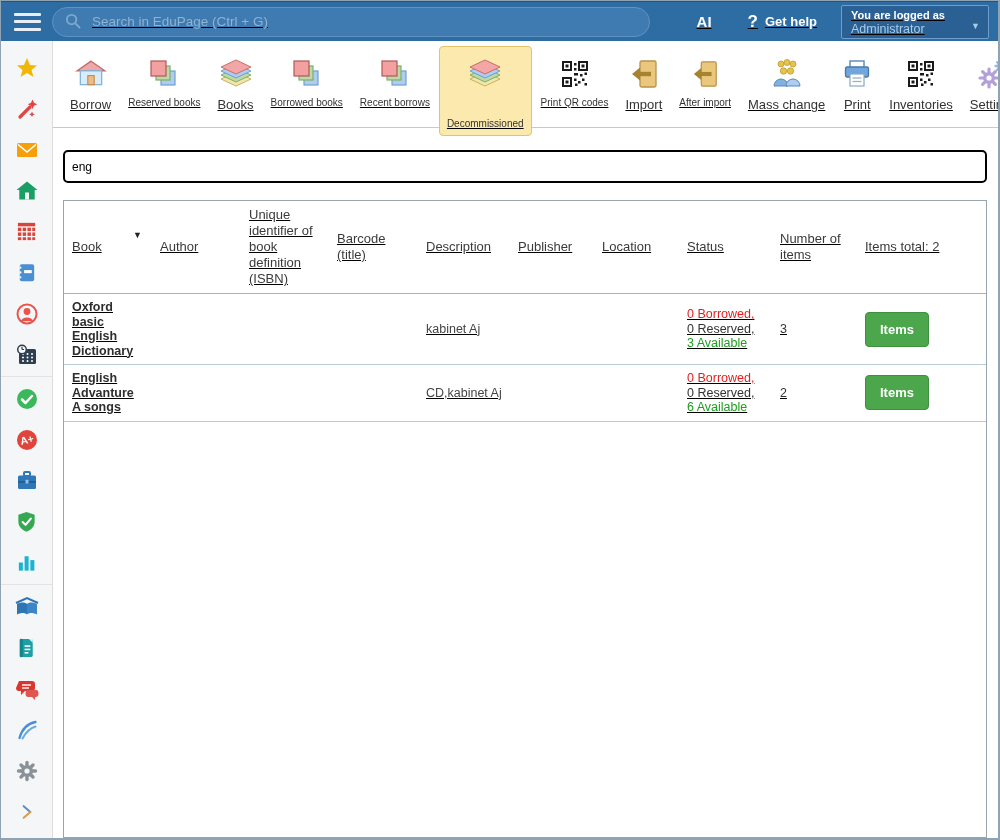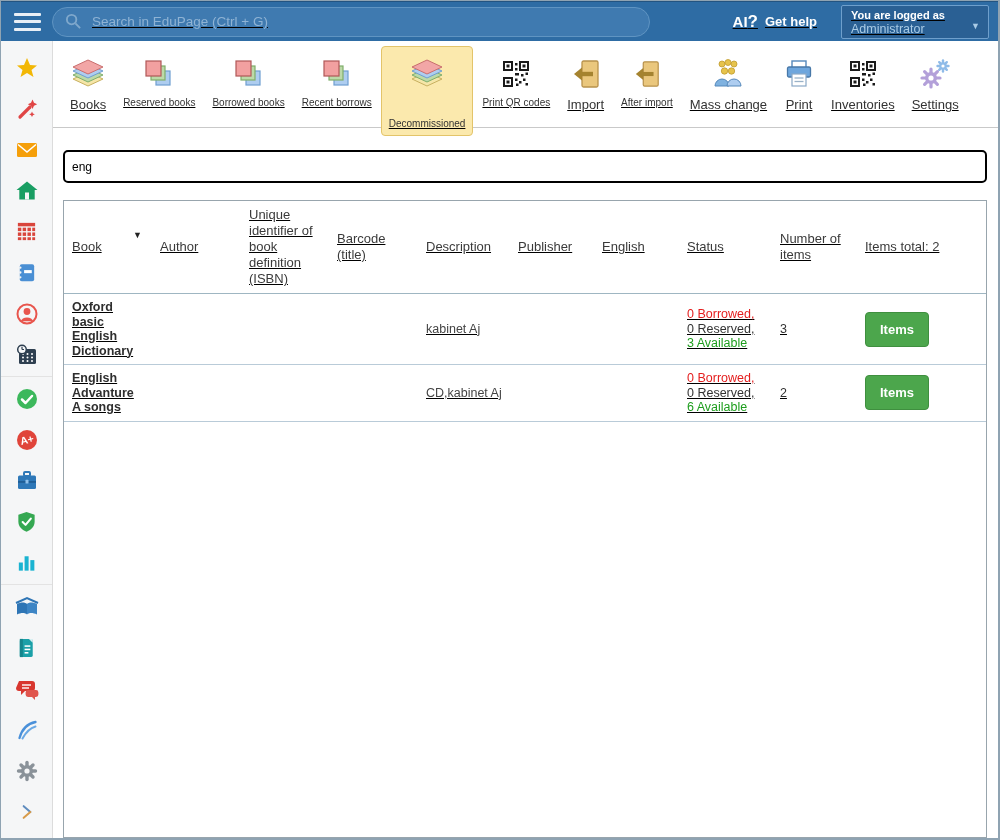--- a/index.html
+++ b/index.html
@@ -7,21 +7,21 @@
   .window { width:1000px; height:840px; border:1px solid #8fa3b2; border-right-width:2px; border-bottom-width:2px; display:flex; flex-direction:column; overflow:hidden;text-decoration:underline; }
 
   
   .topbar { height:40px; background:#2e6ca4; display:flex; align-items:center; flex:0 0 40px; border-top:1px solid #235481; }
   .hamburger { width:27px; height:18px; margin-left:13px; display:flex; flex-direction:column; justify-content:space-between; cursor:pointer; }
   .hamburger span { height:3px; background:#e9eff6; border-radius:1px; }
   .search-pill { margin-left:11px; width:598px; height:30px; border-radius:16px; background:#3f7ab0; border:1px solid #5f94c2; display:flex; align-items:center; padding:0 12px; }
   .search-pill input { flex:1; background:transparent; border:none; outline:none; font-size:13.5px; color:#dce8f4; font-family:"Liberation Sans",sans-serif; }
   .search-pill input::placeholder { color:#8fb3d4; opacity:1; }
   .tb-spacer { flex:1; }
-  .ai-label { color:#fff; font-weight:bold; font-size:15px; cursor:pointer; }
+  .ai-label { color:#fff; font-weight:bold; font-size:15px; margin-right:36px; cursor:pointer; }
   .help-group { display:flex; align-items:center; margin-right:24px; cursor:pointer; }
   .help-q { color:#fff; font-weight:bold; font-size:17px; margin-right:7px; }
   .help-label { color:#fff; font-weight:bold; font-size:13px; }
   .logged-box { width:148px; height:34px; background:#2a6094; border:1px solid #6e9fcc; border-radius:2px; margin-right:9px; padding:3px 9px; position:relative; cursor:pointer; }
   .logged-line1 { color:#fff; font-weight:bold; font-size:11px; line-height:13px; }
   .logged-line2 { color:#a9cbe6; font-size:12.5px; line-height:14px; }
   .logged-caret { position:absolute; right:8px; bottom:7px; color:#a9cbe6; font-size:9px; }
 
   
   .main { flex:1; display:flex; min-height:0; }
@@ -254,42 +254,52 @@
           <line x1="8" y1="5" x2="16" y2="12" stroke="#5f8cbe" stroke-width="2.4" stroke-linecap="round"></line>
           <line x1="16" y1="12" x2="8" y2="19" stroke="#d79b4a" stroke-width="2.4" stroke-linecap="round"></line>
         </svg>
       </div>
     </div>
 
     <div class="rightpane">
 
       <div class="toolbar">
 
+        <div class="tb-btn">
+          <div class="tb-icon">
+            <svg width="32" height="30" viewBox="0 0 30 28">
+              <polygon points="15,2 28,11 2,11" fill="#eda9a9" stroke="#c96868" stroke-width="1.3"></polygon>
+              <rect x="5" y="11" width="20" height="13" fill="#d9ecf9" stroke="#85b4d9" stroke-width="1.2"></rect>
+              <rect x="12" y="15.5" width="6" height="8.5" fill="#f0bb85" stroke="#c08848" stroke-width="1"></rect>
+            </svg>
+          </div>
+          <div class="tb-label large">Borrow</div>
+        </div>
+
+        <div class="tb-btn">
+          <div class="tb-icon">
+            <svg width="30" height="30" viewBox="0 0 30 30">
+              <rect x="12" y="12" width="14" height="14" fill="#aecdf0" stroke="#6f9fd0" stroke-width="1.2"></rect>
+              <rect x="7" y="7" width="14" height="14" fill="#bcd9a8" stroke="#7fae6a" stroke-width="1.2"></rect>
+              <rect x="2" y="2" width="15" height="15" fill="#f2a0a0" stroke="#b05858" stroke-width="1.2"></rect>
+            </svg>
+          </div>
+          <div class="tb-label small">Reserved books</div>
+        </div>
 
         <div class="tb-btn">
           <div class="tb-icon">
             <svg width="36" height="32" viewBox="0 0 36 32">
               <polygon points="18,14 33,21 18,28 3,21" fill="#f5e6a8" stroke="#c8b060" stroke-width="1"></polygon>
               <polygon points="18,10 33,17 18,24 3,17" fill="#bcd9a8" stroke="#7fae6a" stroke-width="1"></polygon>
               <polygon points="18,6 33,13 18,20 3,13" fill="#aecdf0" stroke="#6f9fd0" stroke-width="1"></polygon>
               <polygon points="18,2 33,9 18,16 3,9" fill="#f2a6a6" stroke="#c96e6e" stroke-width="1"></polygon>
             </svg>
           </div>
           <div class="tb-label large">Books</div>
-        </div>
-
-        <div class="tb-btn">
-          <div class="tb-icon">
-            <svg width="30" height="30" viewBox="0 0 30 30">
-              <rect x="12" y="12" width="14" height="14" fill="#aecdf0" stroke="#6f9fd0" stroke-width="1.2"></rect>
-              <rect x="7" y="7" width="14" height="14" fill="#bcd9a8" stroke="#7fae6a" stroke-width="1.2"></rect>
-              <rect x="2" y="2" width="15" height="15" fill="#f2a0a0" stroke="#b05858" stroke-width="1.2"></rect>
-            </svg>
-          </div>
-          <div class="tb-label small">Reserved books</div>
         </div>
 
         <div class="tb-btn">
           <div class="tb-icon">
             <svg width="30" height="30" viewBox="0 0 30 30">
               <rect x="12" y="12" width="14" height="14" fill="#aecdf0" stroke="#6f9fd0" stroke-width="1.2"></rect>
               <rect x="7" y="7" width="14" height="14" fill="#bcd9a8" stroke="#7fae6a" stroke-width="1.2"></rect>
               <rect x="2" y="2" width="15" height="15" fill="#f2a0a0" stroke="#b05858" stroke-width="1.2"></rect>
             </svg>
           </div>
@@ -475,21 +485,21 @@
             <tr>
               <th>
                 <span>Book</span>
                 <span class="sort-caret">▼</span>
               </th>
               <th>Author</th>
               <th>Unique identifier of book definition (ISBN)</th>
               <th>Barcode (title)</th>
               <th>Description</th>
               <th>Publisher</th>
-              <th>English</th>
+              <th>Location</th>
               <th>Status</th>
               <th>Number of items</th>
               <th>Items total: 2</th>
             </tr>
           </thead>
           <tbody>
             <tr>
               <td class="cell-book">Oxford basic English Dictionary</td>
               <td></td>
               <td></td>

